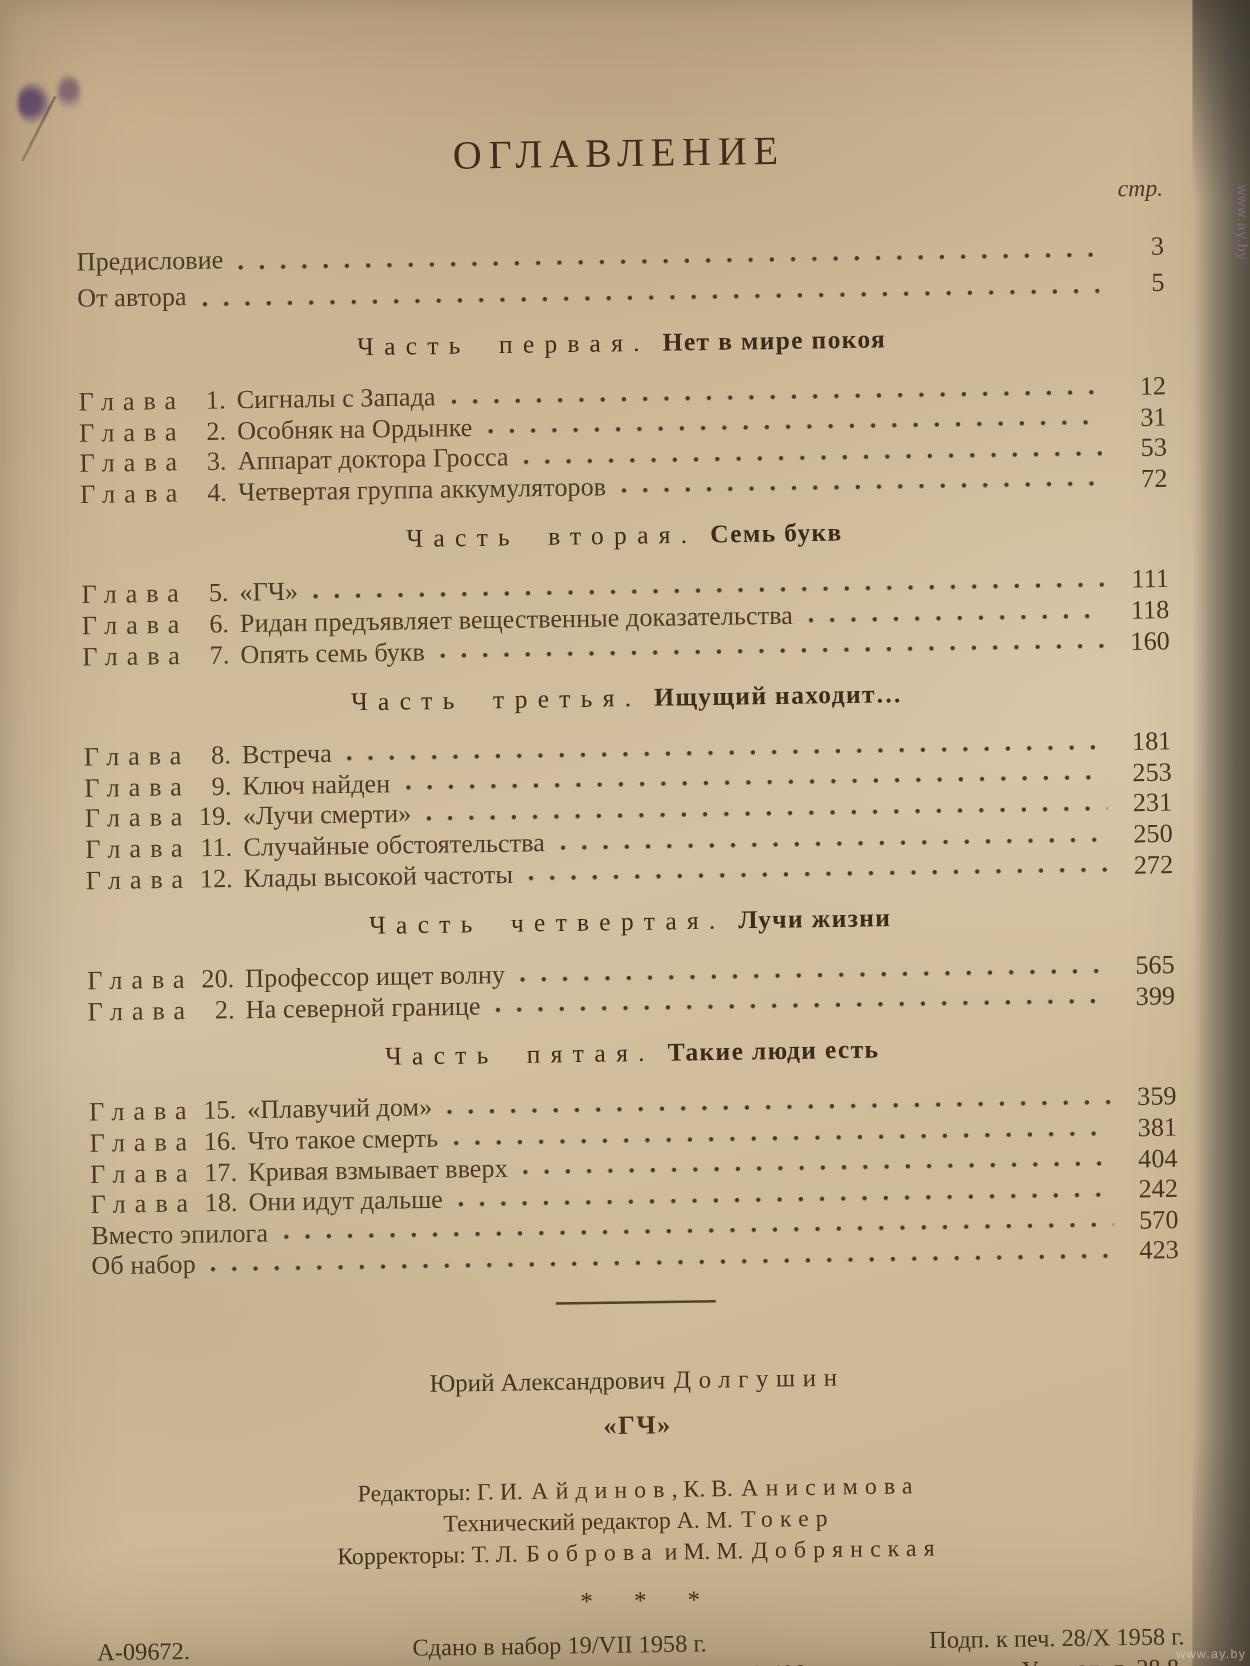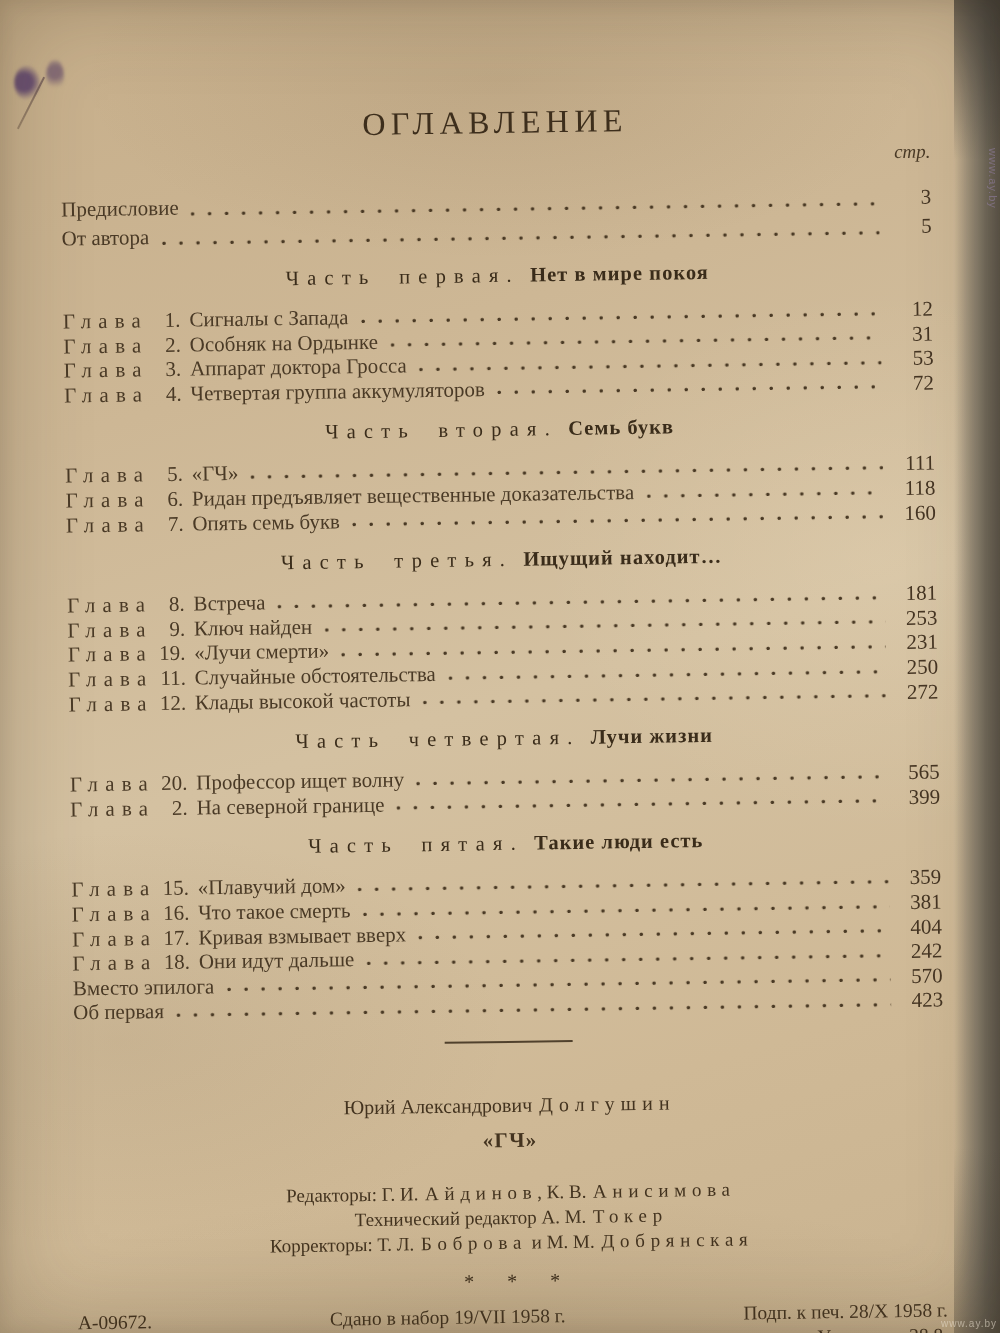--- a/index.html
+++ b/index.html
@@ -206,21 +206,21 @@
     <span class="leader"></span>
     <span class="pg">242</span>
   </div>
 
   <div class="row back">
     <span>Вместо эпилога</span>
     <span class="leader"></span>
     <span class="pg">570</span>
   </div>
   <div class="row back">
-    <span>Об первая</span>
+    <span>Об набор</span>
     <span class="leader"></span>
     <span class="pg">423</span>
   </div>
 
   <div class="divider"></div>
 
   <div class="colophon">
     <div class="author-line">
       <span>Юрий Александрович</span><span class="sp">Долгушин</span>
     </div>

